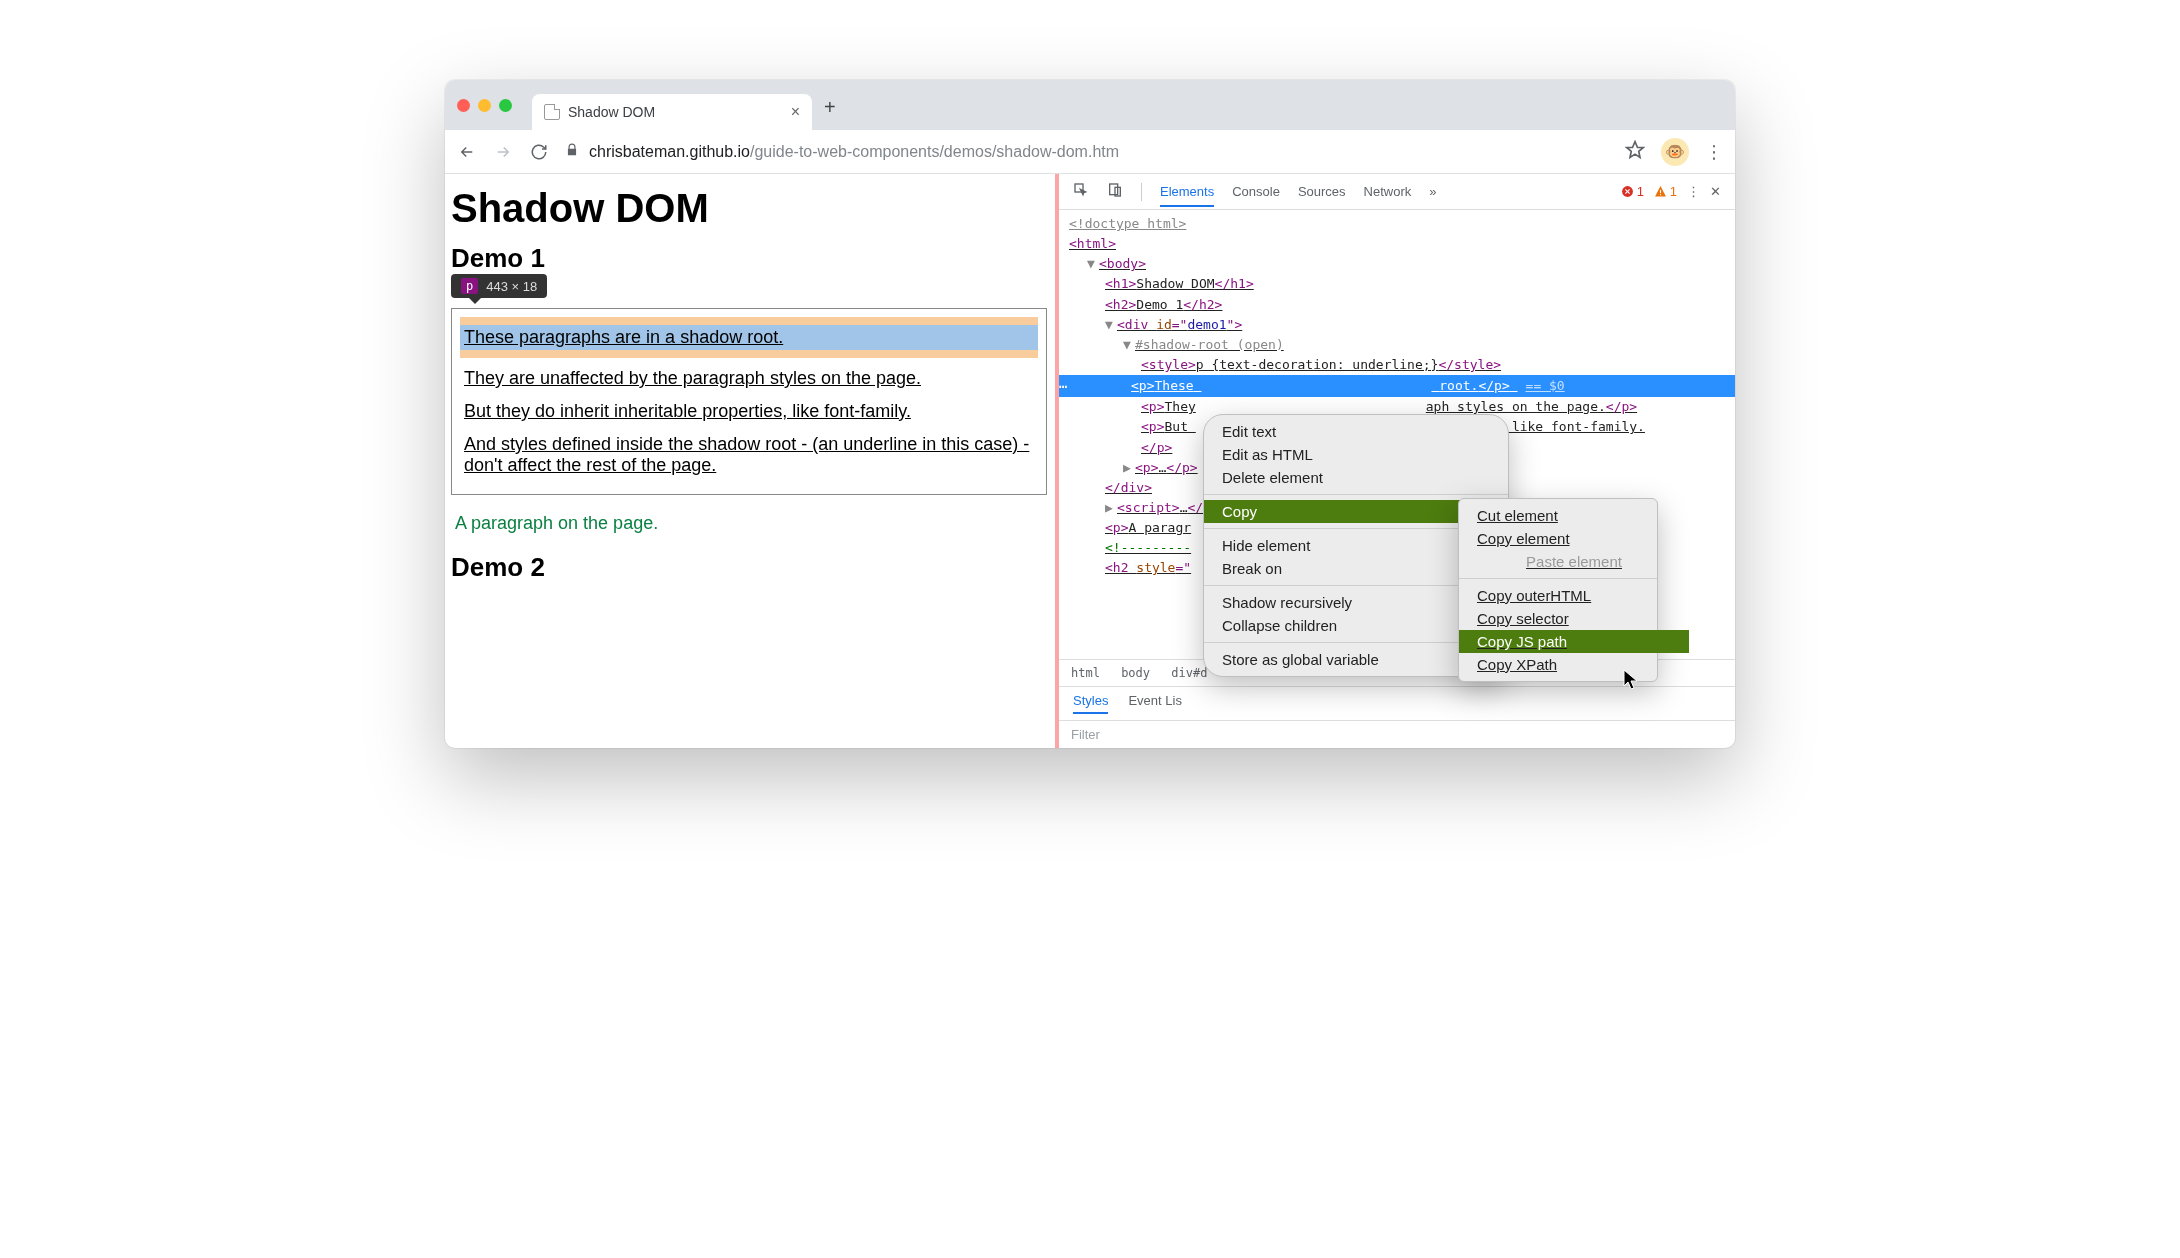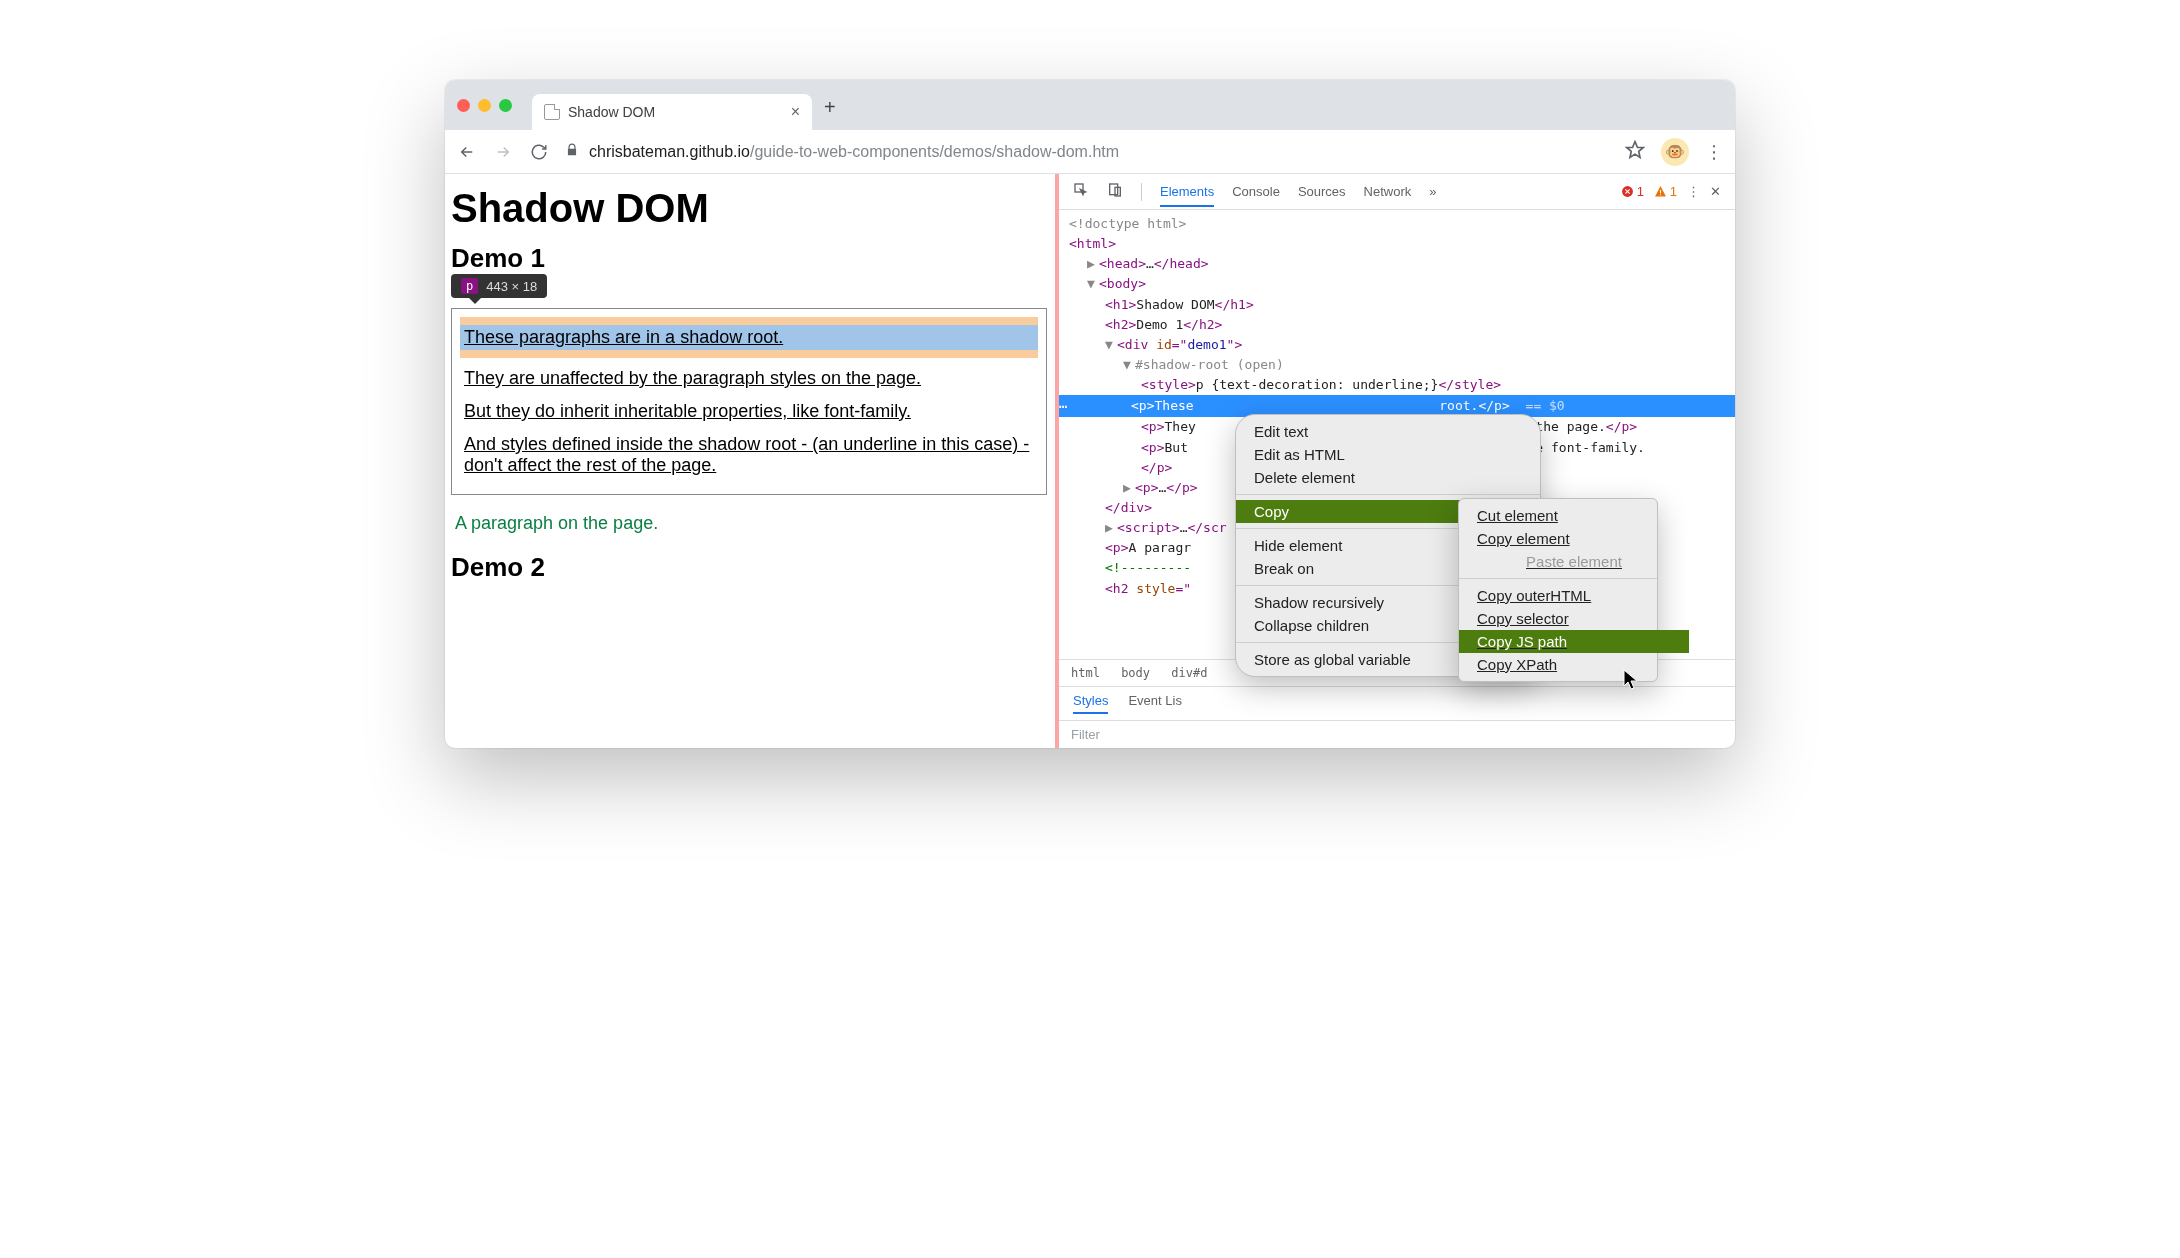--- a/index.html
+++ b/index.html
@@ -138,21 +138,21 @@
   color:#222;
   overflow:hidden;
   white-space: nowrap;
 }
 .dom .pu { color:#881280; }
 .dom .gr { color:#888; }
 .dom .at { color:#994500; }
 .dom .val { color:#1a1aa6; }
 .dom .txt { color:#222; }
 .dom .tri { color:#888; display:inline-block; width:12px; }
-.dom .row { padding-left: 0; }
+.dom .row { padding-left: 0; text-decoration: underline; }
 .dom .i1 { padding-left: 18px; }
 .dom .i2 { padding-left: 36px; }
 .dom .i3 { padding-left: 54px; }
 .dom .i4 { padding-left: 72px; }
 .sel-row { background:#2b90ff; color:#fff !important; padding:1px 0; margin-left:-10px; padding-left:10px; }
 .sel-row * { color:#fff !important; }
 .sel-row .dollar { opacity: .7; }
 .gutter-dots { position:absolute; left:0; color:#fff; font-size:14px; letter-spacing:1px; }
 
 .breadcrumb {
@@ -313,21 +313,20 @@
             <span>1</span>
           </span>
           <span>⋮</span>
           <span>✕</span>
         </div>
       </div>
 
       <div class="dom">
         <div class="row gr">&lt;!doctype html&gt;</div>
         <div class="row"><span class="pu">&lt;html&gt;</span></div>
-        <div class="row i1"><span class="tri">▶</span><span class="pu">&lt;head&gt;</span><span class="txt">…</span><span class="pu">&lt;/head&gt;</span></div>
         <div class="row i1"><span class="tri">▼</span><span class="pu">&lt;body&gt;</span></div>
         <div class="row i2"><span class="pu">&lt;h1&gt;</span><span class="txt">Shadow DOM</span><span class="pu">&lt;/h1&gt;</span></div>
         <div class="row i2"><span class="pu">&lt;h2&gt;</span><span class="txt">Demo 1</span><span class="pu">&lt;/h2&gt;</span></div>
         <div class="row i2"><span class="tri">▼</span><span class="pu">&lt;div </span><span class="at">id</span><span class="pu">="</span><span class="val">demo1</span><span class="pu">"&gt;</span></div>
         <div class="row i3"><span class="tri">▼</span><span class="gr">#shadow-root (open)</span></div>
         <div class="row i4"><span class="pu">&lt;style&gt;</span><span class="txt">p {text-decoration: underline;}</span><span class="pu">&lt;/style&gt;</span></div>
         <div class="row sel-row" style="position:relative;">
           <span class="gutter-dots">⋯</span>
           <span style="padding-left:72px;"></span><span>&lt;p&gt;</span><span>These</span>
           <span style="display:inline-block; width:230px;"></span>
@@ -352,21 +351,21 @@
       </div>
       <div class="styles-bar">
         <span class="sel">Styles</span>
         <span>Event Lis</span>
       </div>
       <div class="filter-row">
         <span>Filter</span>
       </div>
     </div>
 
-    <div class="ctx" style="left:790px; top:240px; width:306px;border-radius:20px;">
+    <div class="ctx" style="left:758px; top:240px; width:306px;border-radius:20px;">
       <div class="item">
           <span>Edit text</span>
         </div>
       <div class="item">
           <span>Edit as HTML</span>
         </div>
       <div class="item">
           <span>Delete element</span>
         </div>
       <hr>

